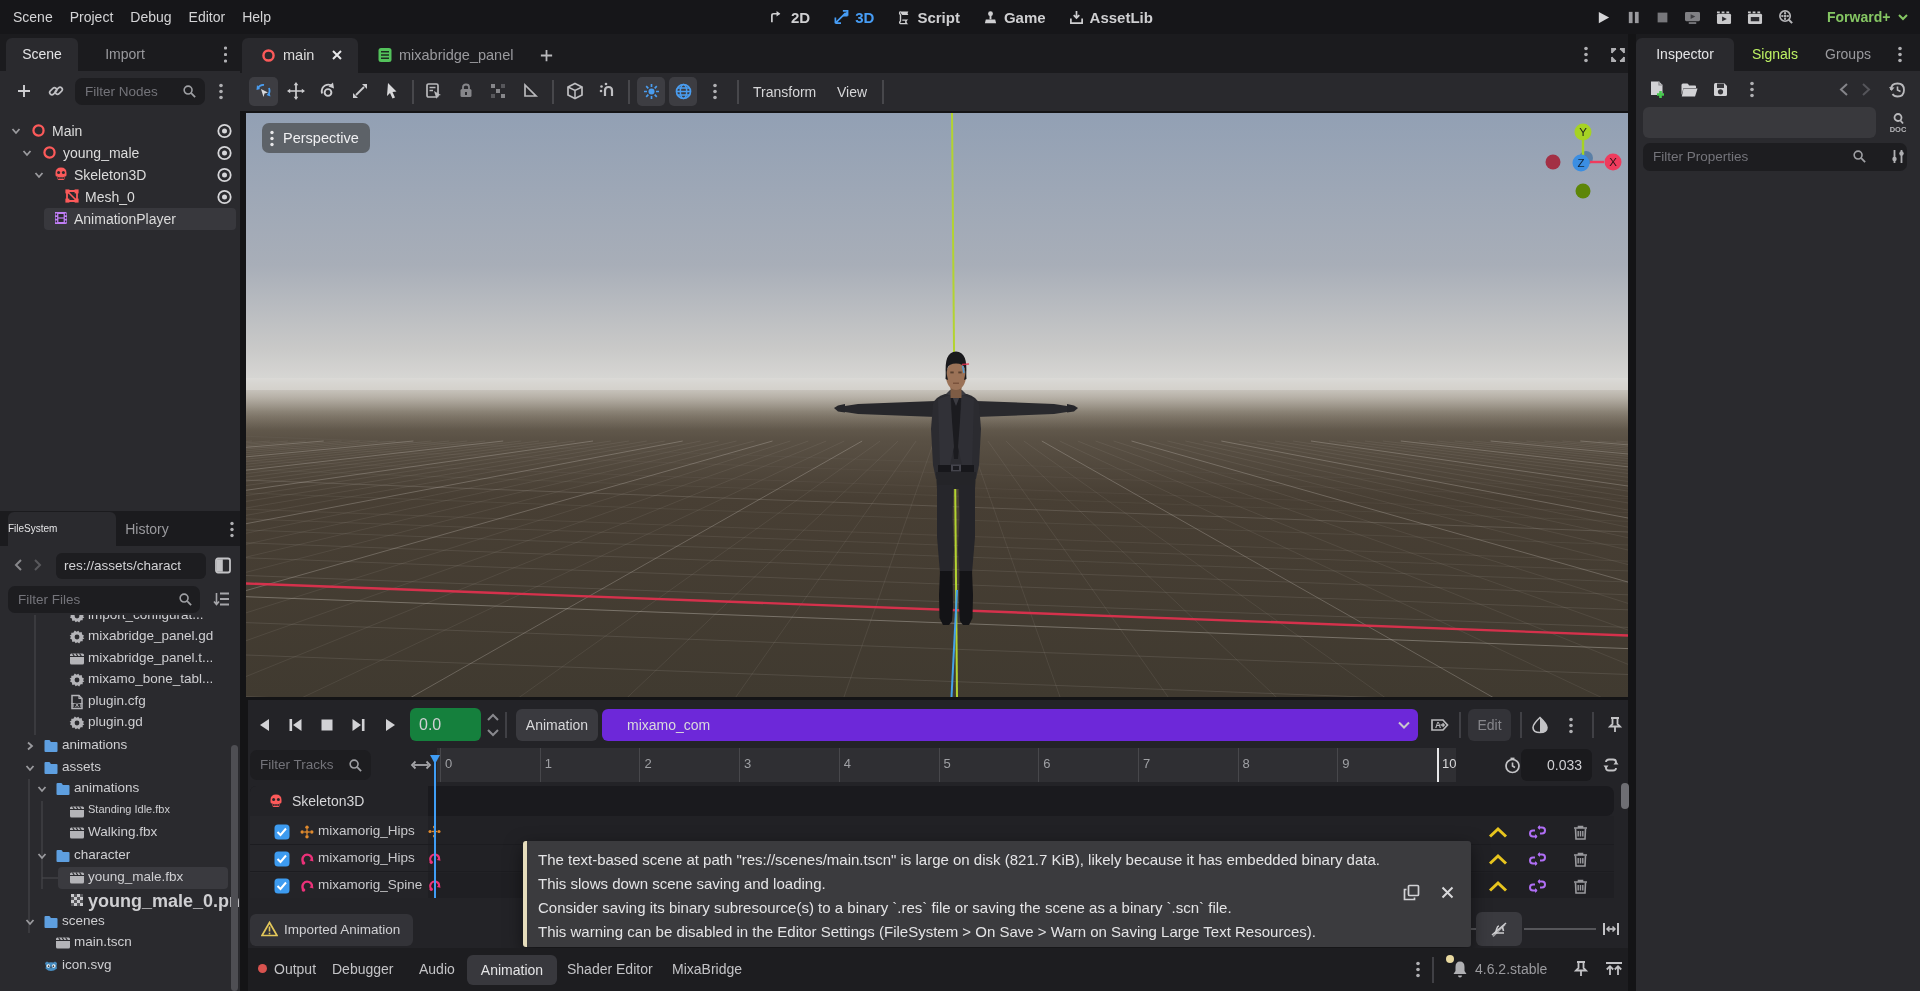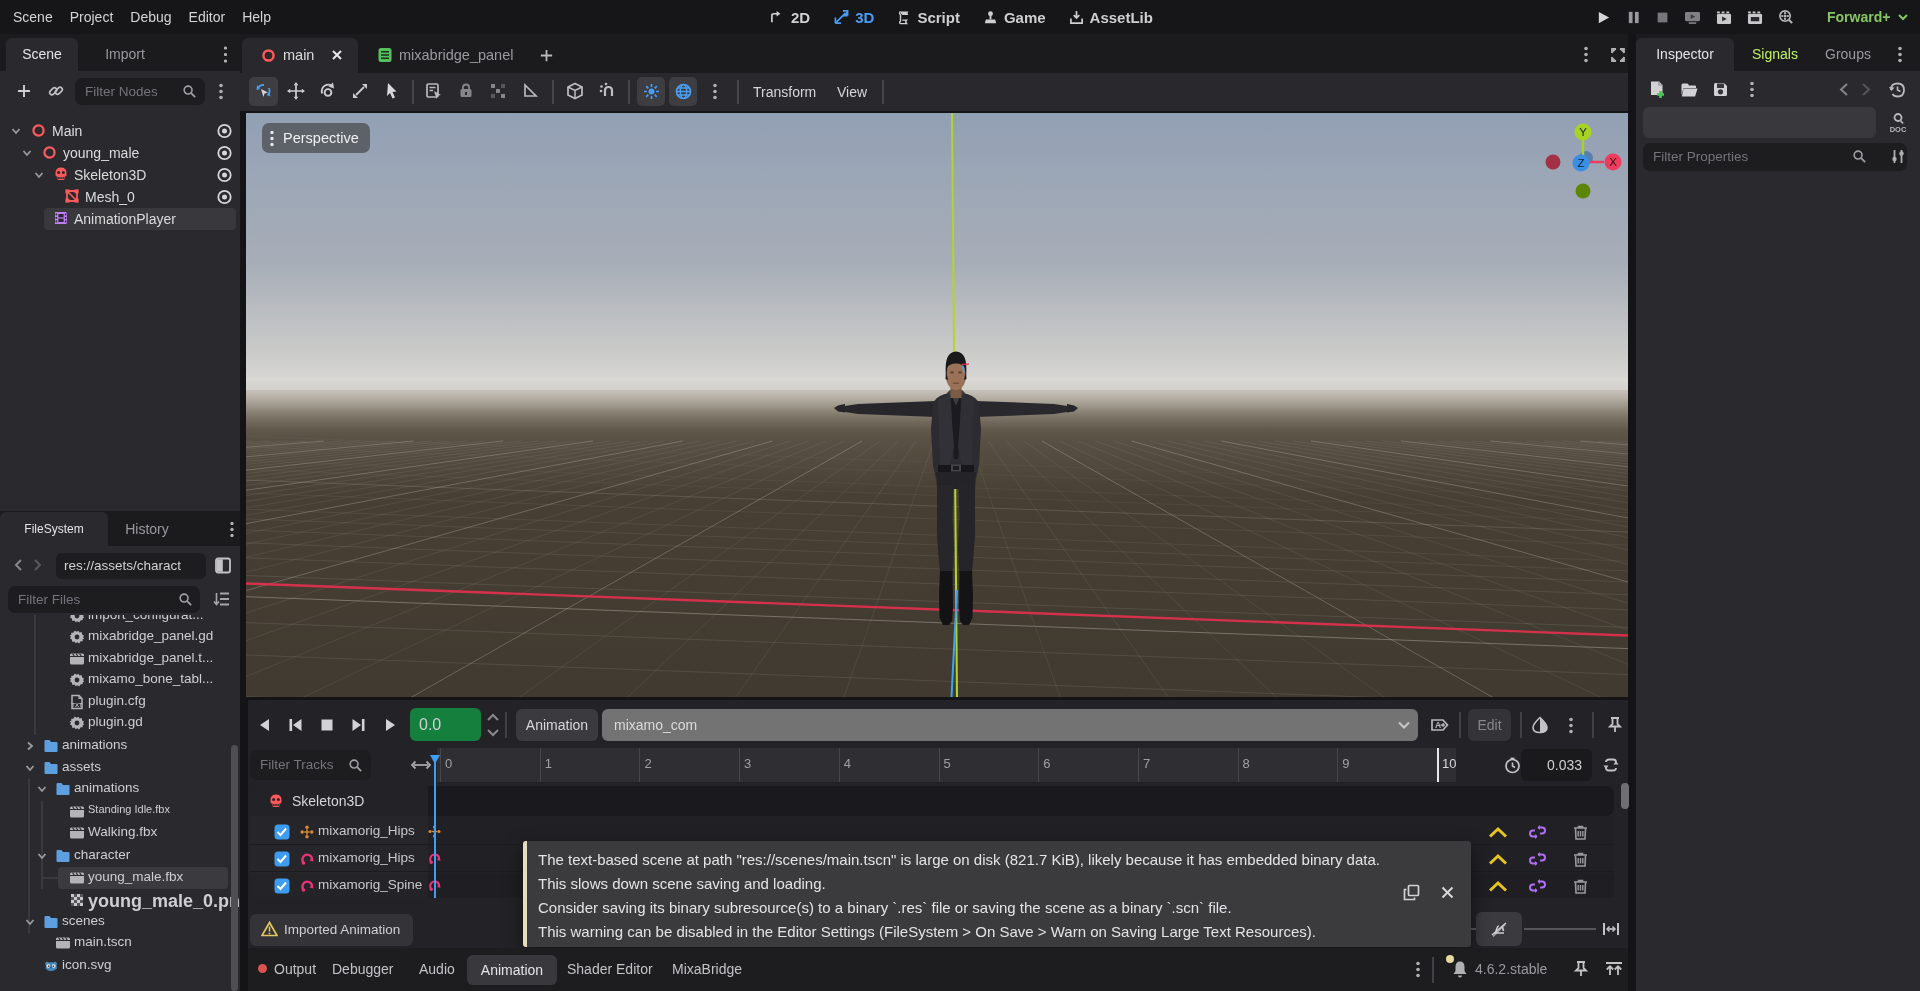--- a/index.html
+++ b/index.html
@@ -181,21 +181,21 @@
       <circle cx="8.5" cy="8" r="6.2" fill="none" stroke="#d5d5d8" stroke-width="1.8"></circle>
       <circle cx="8.5" cy="8" r="2.5" fill="#d5d5d8"></circle>
     </svg>
   <svg class="abs" style="left:216px;top:69px" width="17" height="16" viewBox="0 0 17 16">
       <circle cx="8.5" cy="8" r="6.2" fill="none" stroke="#d5d5d8" stroke-width="1.8"></circle>
       <circle cx="8.5" cy="8" r="2.5" fill="#d5d5d8"></circle>
     </svg>
 </div>
 
 <div class="abs" style="left:0;top:511px;width:240px;height:35px;background:#1b1b1e;"></div>
-<div class="abs" style="left:0;top:512px;width:108px;height:34px;background:#2a2a2e;border-radius:6px 6px 0 0;color:#e4e4e6;font-size:12px;text-align:center;line-height:34px;">FileSystem</div>
+<div class="abs" style="left:8px;top:512px;width:108px;height:34px;background:#2a2a2e;border-radius:6px 6px 0 0;color:#e4e4e6;font-size:10px;line-height:34px;">FileSystem</div>
 <div class="abs" style="left:112px;top:512px;width:70px;height:34px;color:#9a9a9e;font-size:14px;text-align:center;line-height:34px;">History</div>
 <div class="abs" style="left:0;top:546px;width:240px;height:445px;background:#2a2a2e;"></div>
 <div class="abs" style="left:230px;top:521px;"><svg width="4" height="17">
       <circle cx="2" cy="2.5" r="1.7" fill="#b0b0b3"></circle>
       <circle cx="2" cy="8.5" r="1.7" fill="#b0b0b3"></circle>
       <circle cx="2" cy="14.5" r="1.7" fill="#b0b0b3"></circle>
     </svg></div>
 
 <svg class="abs" style="left:13px;top:558px" width="10" height="14" viewBox="0 0 10 14">
     <path d="M8 2 L3 7 L8 12" fill="none" stroke="#87878b" stroke-width="2"></path>
@@ -673,21 +673,21 @@
   </svg>
 <div class="abs" style="left:410px;top:708px;width:71px;height:33px;background:#15803d;border-radius:6px;color:#d0d0d3;font-size:16px;line-height:33px;padding-left:9px;">0.0</div>
 <svg class="abs" style="left:486px;top:712px" width="14" height="11" viewBox="0 0 14 11">
     <path d="M2 8 L7 3 L12 8" fill="none" stroke="#88888d" stroke-width="2"></path>
   </svg>
 <svg class="abs" style="left:486px;top:727px" width="14" height="11" viewBox="0 0 14 11">
     <path d="M2 3 L7 8 L12 3" fill="none" stroke="#88888d" stroke-width="2"></path>
   </svg>
 <div class="abs" style="left:505px;top:712px;width:1.5px;height:26px;background:#404045;"></div>
 <div class="abs" style="left:516px;top:709px;width:82px;height:32px;background:#3a3a3f;border-radius:6px;color:#d8d8da;font-size:14px;text-align:center;line-height:32px;">Animation</div>
-<div class="abs" style="left:602px;top:709px;width:816px;height:32px;background:#737373;border-radius:6px;color:#dadadc;font-size:14px;line-height:32px;padding-left:12px;">mixamo_com</div>
+<div class="abs" style="left:602px;top:709px;width:816px;height:32px;background:#6d28d9;border-radius:6px;color:#dadadc;font-size:14px;line-height:32px;padding-left:25px;">mixamo_com</div>
 <svg class="abs" style="left:1397px;top:719px" width="14" height="12" viewBox="0 0 14 12">
     <path d="M2 3.5 L7 8.5 L12 3.5" fill="none" stroke="#c9c9cc" stroke-width="2"></path>
   </svg>
 <svg class="abs" style="left:1430px;top:716px" width="20" height="18" viewBox="0 0 20 18">
     <path d="M2 4 L13 4 L17.5 9 L13 14 L2 14 Z" fill="none" stroke="#b9b9bc" stroke-width="1.7"></path>
     <text x="5" y="12" font-size="8.5" font-weight="bold" fill="#b9b9bc" font-family="Liberation Sans,sans-serif">A</text>
     <path d="M10.5 9 L14 9 M12.6 7.2 L14.3 9 L12.6 10.8" fill="none" stroke="#b9b9bc" stroke-width="1.3"></path>
   </svg>
 <div class="abs" style="left:1459px;top:712px;width:1.5px;height:26px;background:#404045;"></div>
 <div class="abs" style="left:1468px;top:709px;width:43px;height:32px;background:#333338;border-radius:6px;color:#85858a;font-size:14px;text-align:center;line-height:32px;">Edit</div>

